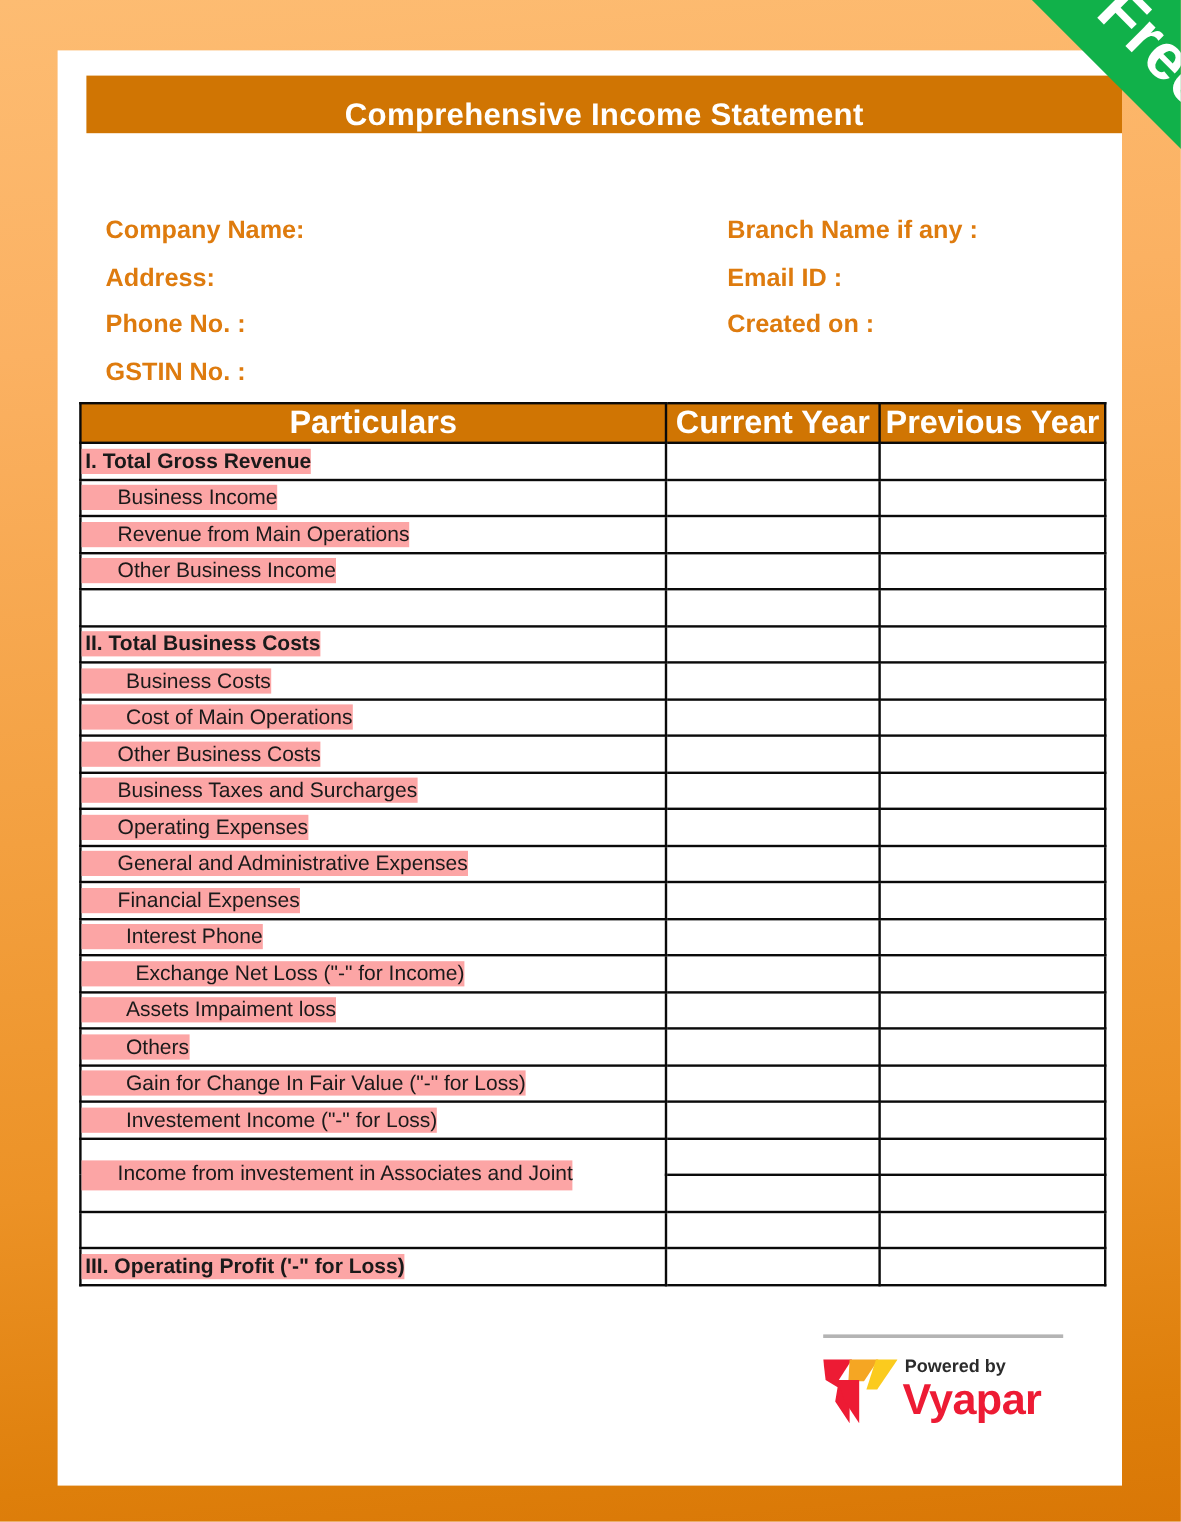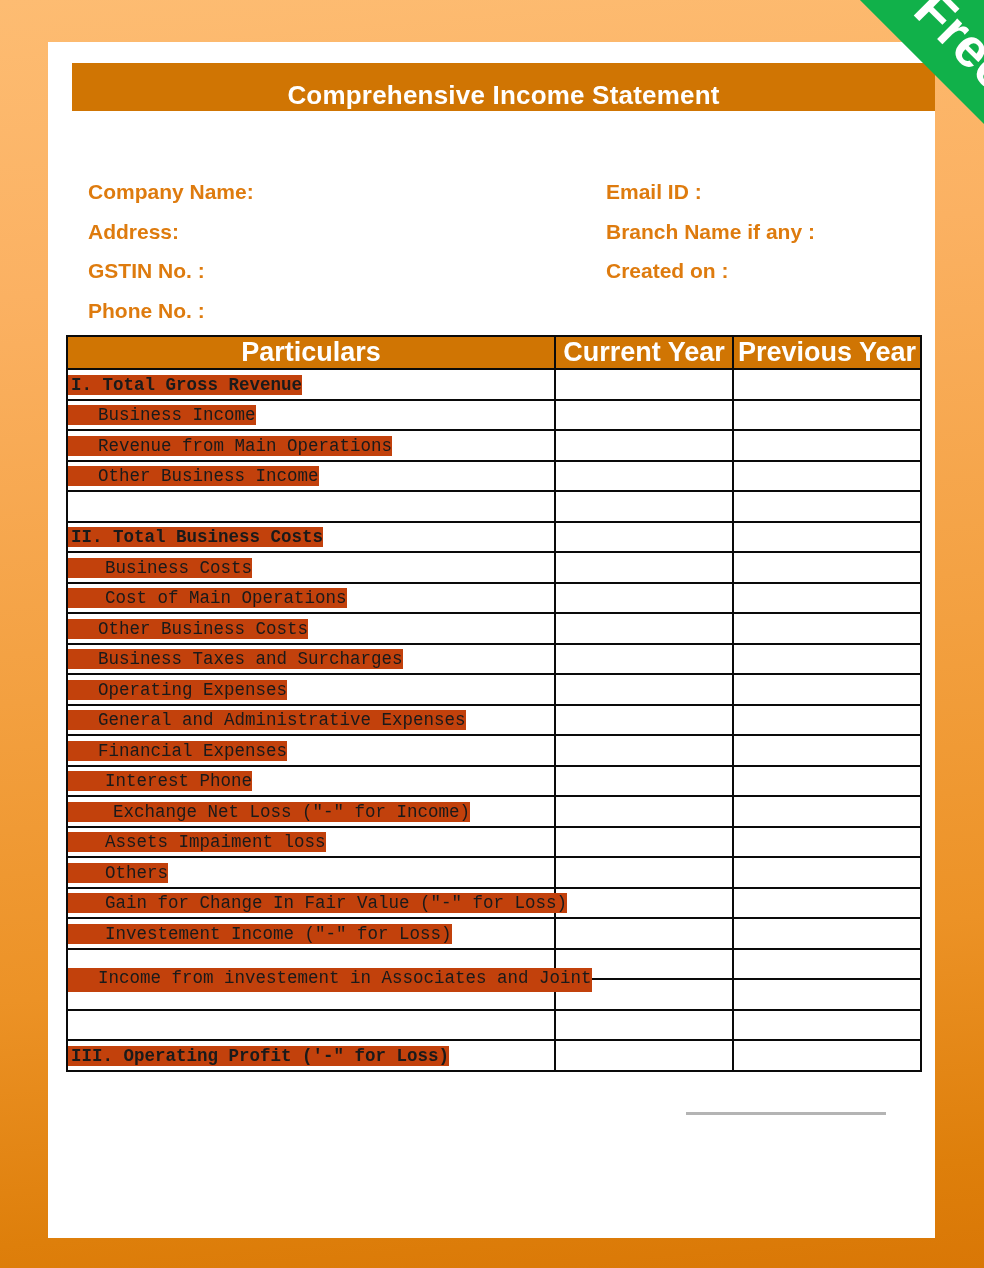--- a/index.html
+++ b/index.html
@@ -124,22 +124,21 @@
   }
   #statement-table td.particular {
     text-align: left;
     white-space: nowrap;
     overflow: visible;
   }
   #statement-table td.particular span.lbl {
     display: inline-block;
     position: relative;
     z-index: 3;
-    background: #c2410c;
-    font-family: Liberation Mono, monospace;
+    background: #fca5a5;
   }
   #statement-table td.value-cell { background: #FFFFFF; }
   .lvl-head  { font-weight: bold; padding-left: 3px; }
   .lvl-0     { padding-left: 6px; }
   .lvl-1     { padding-left: 37px; }
   .lvl-2     { padding-left: 30px; text-align: center; }
   .lvl-3     { padding-left: 45px; }
   tr.blank-row td { height: 30.5px; }
 
   
@@ -190,26 +189,26 @@
 </div>
 
 <div id="title-bar">
   <div class="title-text">Comprehensive Income Statement</div>
 </div>
 
 <div id="meta-block">
   <div class="meta-col">
     <div class="meta-row">Company Name:</div>
     <div class="meta-row">Address:</div>
+    <div class="meta-row">Phone No. :</div>
     <div class="meta-row">GSTIN No. :</div>
-    <div class="meta-row">Phone No. :</div>
   </div>
   <div class="meta-col right">
+    <div class="meta-row">Branch Name if any :</div>
     <div class="meta-row">Email ID :</div>
-    <div class="meta-row">Branch Name if any :</div>
     <div class="meta-row">Created on :</div>
   </div>
 </div>
 
 <table id="statement-table">
   <colgroup>
     <col class="c-particulars">
     <col class="c-current">
     <col class="c-previous">
   </colgroup>
@@ -333,13 +332,27 @@
       <tr>
         <td class="particular"><span class="lbl lvl-head">III. Operating Profit ('-" for Loss)</span></td>
         <td class="value-cell"></td>
         <td class="value-cell"></td>
       </tr>
     </tbody>
 </table>
 
 <div id="footer-logo">
   <div class="divider"></div>
+  <div class="logo-row">
+    <svg class="mark" viewBox="0 0 62 58">
+      <polygon points="0,5 62,5 46,30 30,30 30,58 14,33 30,33 30,30 14,30" fill="none"></polygon>
+      <polygon points="0,5 24,5 13,22 2,22" fill="#ED1B34"></polygon>
+      <polygon points="22,5 46,5 34,23 21,23" fill="#F5A623"></polygon>
+      <polygon points="44,5 62,5 45,30 36,30" fill="#FBCB1E"></polygon>
+      <polygon points="2,22 22,22 22,58 10,40 12,28" fill="#ED1B34"></polygon>
+      <polygon points="12,22 30,22 30,58 18,40" fill="#ED1B34"></polygon>
+    </svg>
+    <div class="wordblock">
+      <div class="powered">Powered by</div>
+      <div class="brand">Vyapar</div>
+    </div>
+  </div>
 </div>
 
 </body></html>

